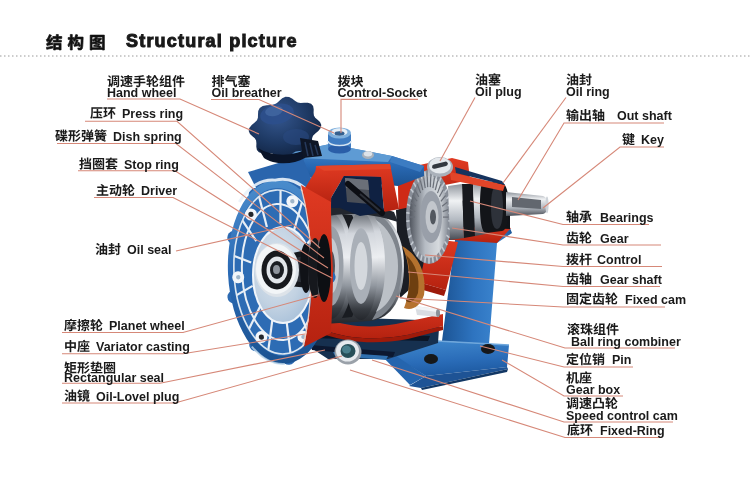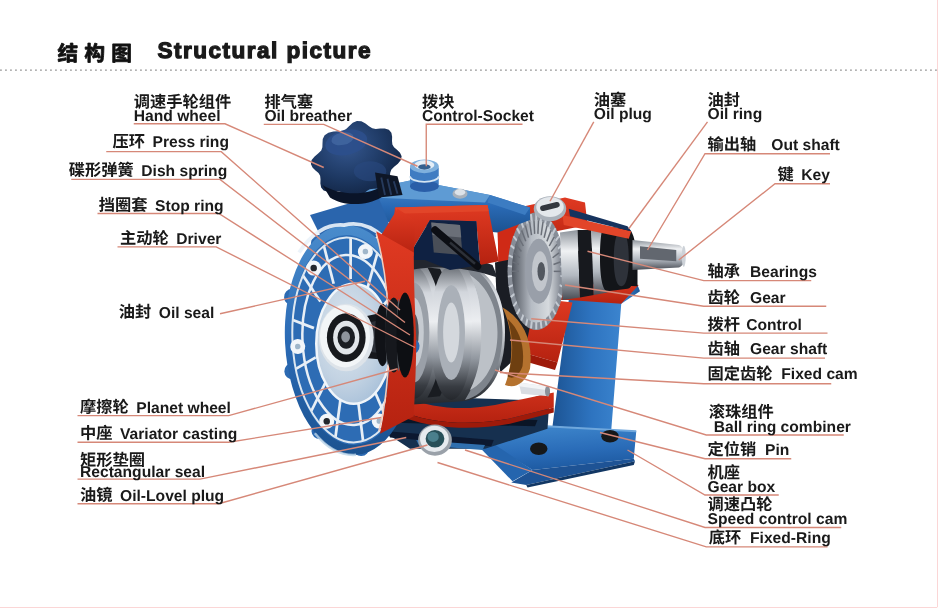--- a/index.html
+++ b/index.html
@@ -1,14 +1,14 @@
 <!DOCTYPE html>
 <html><head><meta charset="utf-8"><style>
 html,body{margin:0;padding:0;background:#fff;}
-#page{position:relative;width:750px;height:486px;background:#ef4444;overflow:hidden;}
+#page{position:relative;width:750px;height:486px;background:#0ea5e9;overflow:hidden;}
 </style></head>
 <body>
 <div id="page">
 <svg width="750" height="486" viewBox="0 0 750 486">
 <rect width="750" height="486" fill="#fff"></rect>
 <line x1="0" y1="56" x2="750" y2="56" stroke="#999" stroke-width="1" stroke-dasharray="1.5,2.5"></line>
 <defs>
 <linearGradient id="blueV" x1="0" y1="0" x2="0" y2="1">
  <stop offset="0" stop-color="#4a8ccc"></stop>
           <stop offset="0.5" stop-color="#2a6ab5"></stop>

